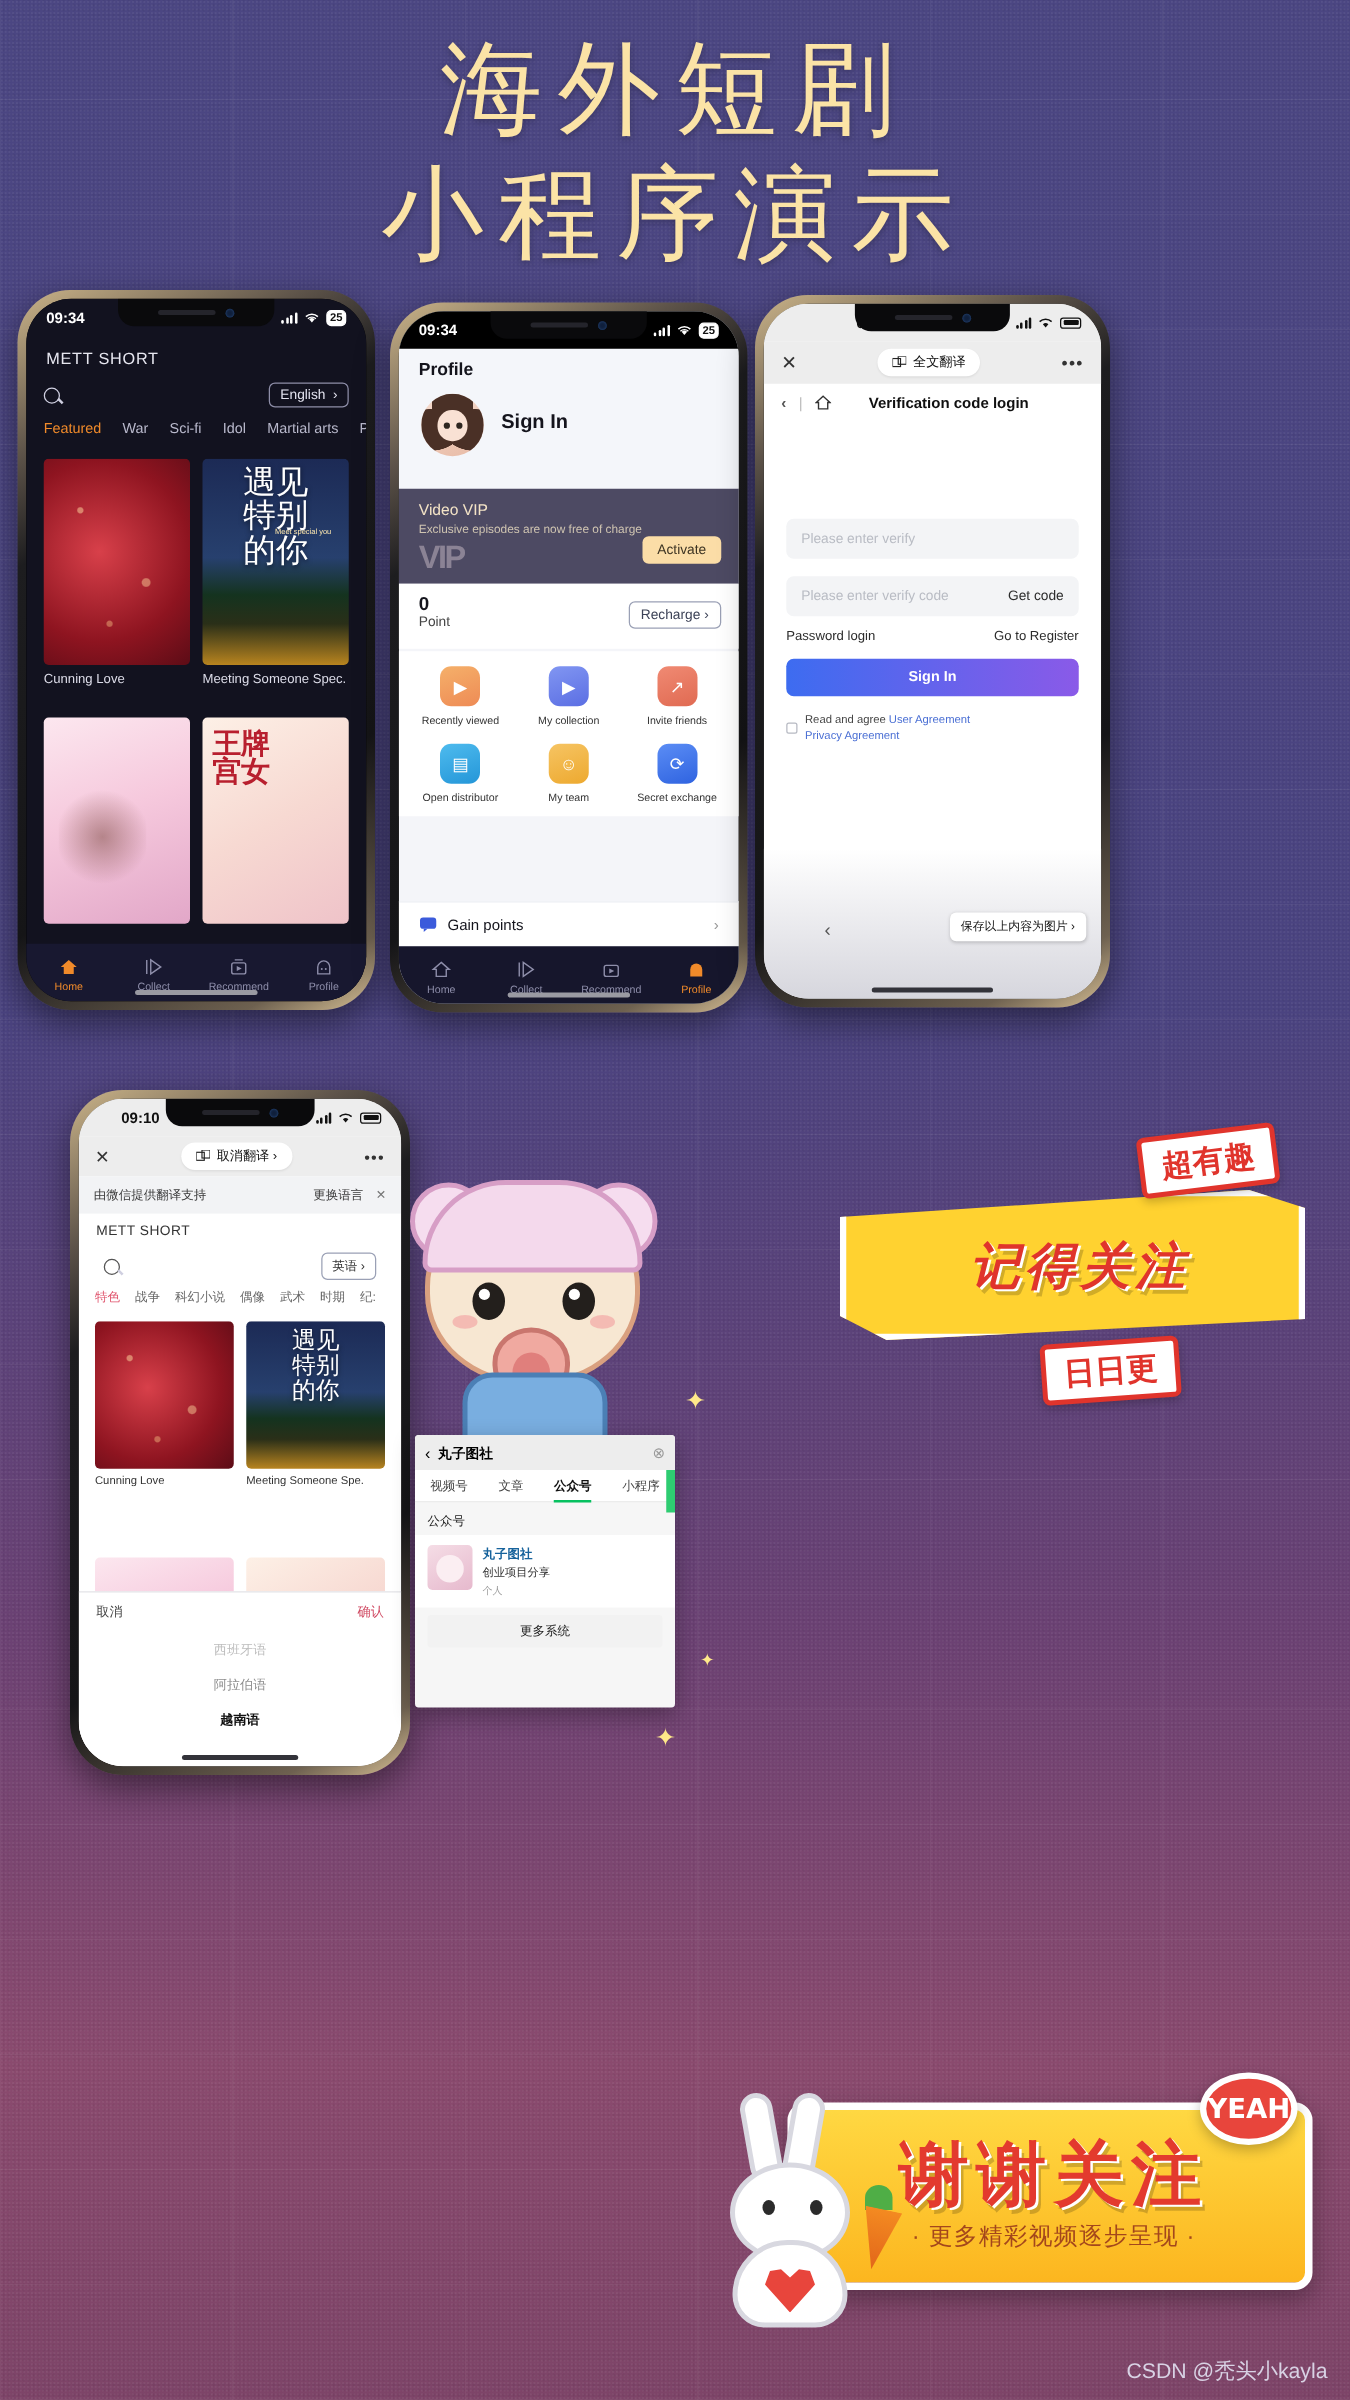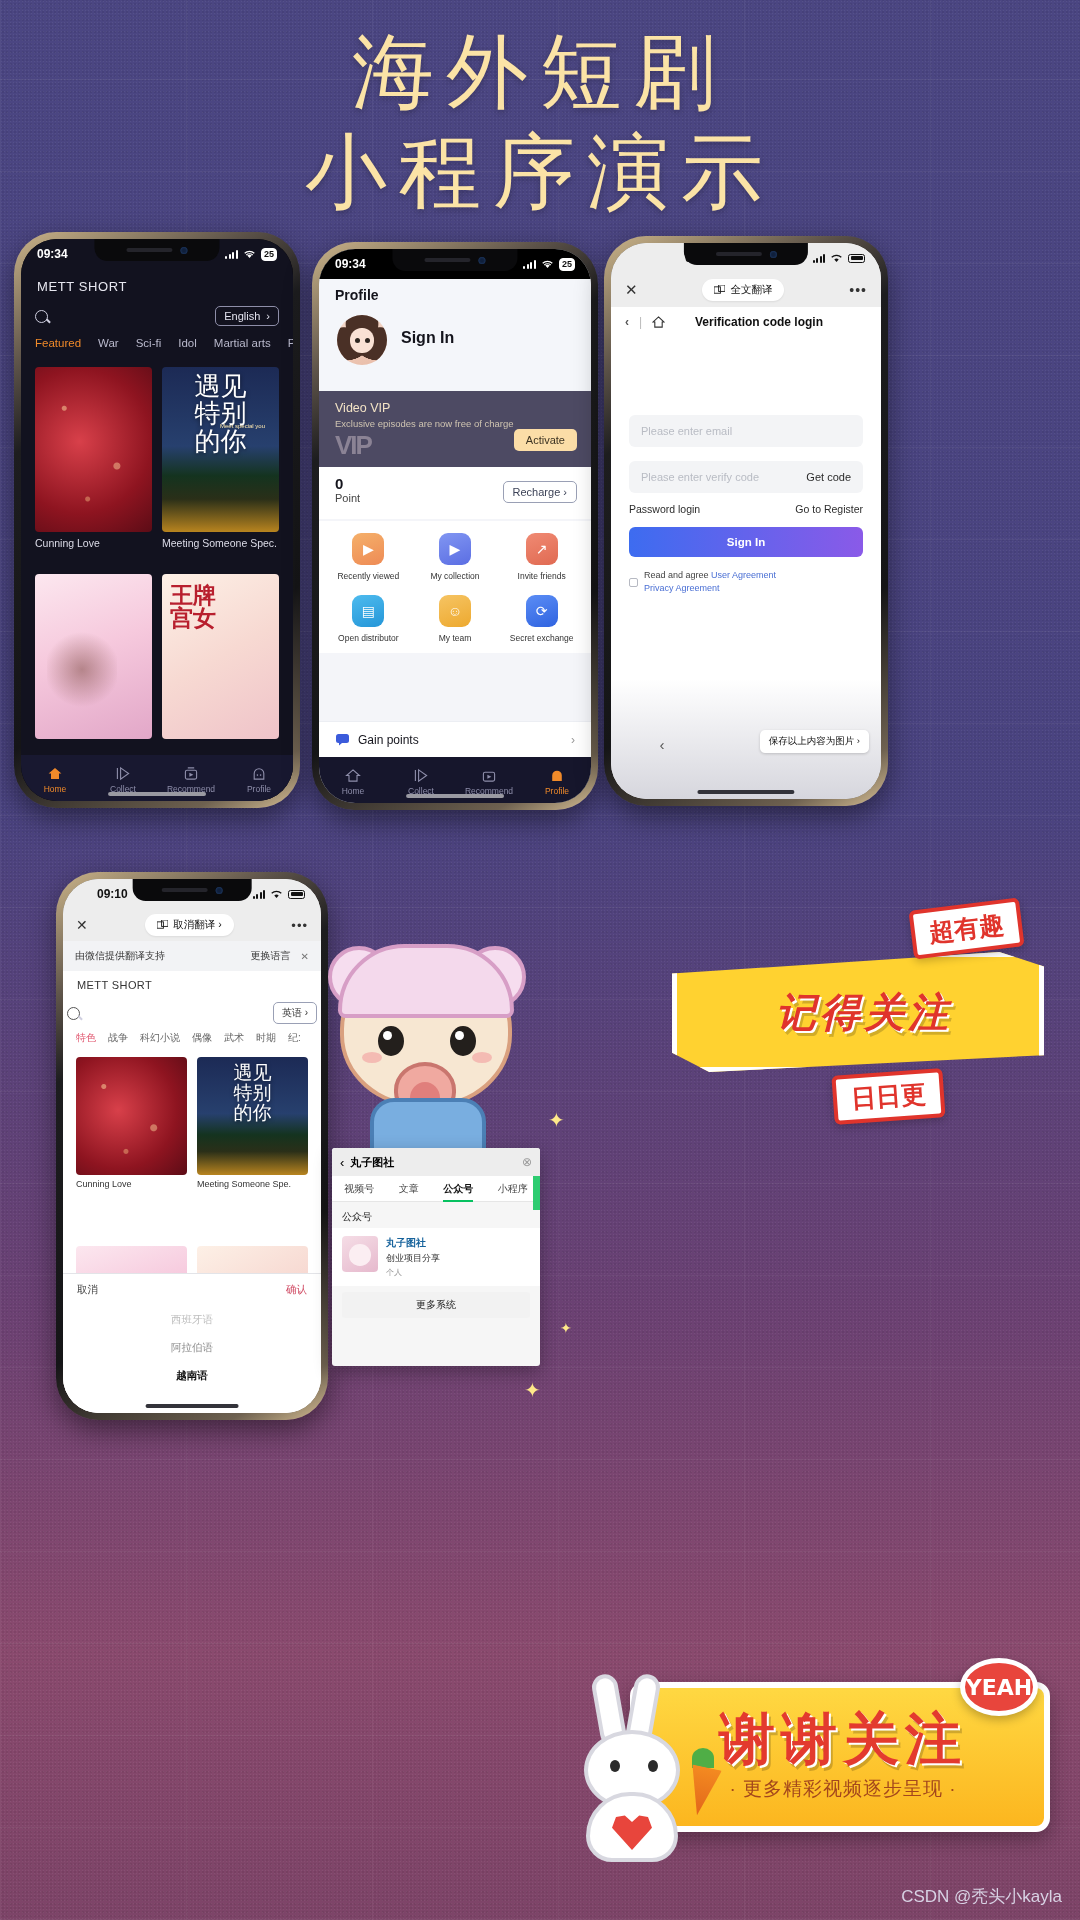--- a/index.html
+++ b/index.html
@@ -173,21 +173,21 @@
   .backchev{ position:absolute; left:18%; bottom:46px; font-size:15px; color:#555;}
 
   
   #phone4{ left:56px; top:872px; width:272px; height:548px; }
   #phone4 .screen{position:absolute;inset:0;background:#fff;color:#111;}
   .p4-status{position:absolute;top:0;left:0;right:0;height:30px;background:#ededed;}
   .p4-bar{ position:absolute; top:30px; left:0; right:0; height:32px; background:#ededed; display:flex; align-items:center; justify-content:space-between; padding:0 13px;}
   .p4-tip{ position:absolute; top:62px; left:0; right:0; height:30px; background:#f2f3f5; display:flex; align-items:center; justify-content:space-between; padding:0 12px; font-size:10px; color:#3a3a3a;}
   .p4-app{ position:absolute; top:92px; left:0; right:0; bottom:0; background:#fff;}
   .p4-appttl{ position:absolute; top:8px; left:14px; font-size:11px; color:#333; letter-spacing:.4px;}
-  .p4-search{ position:absolute; top:28px; left:0; right:0; height:28px; display:flex; align-items:center; justify-content:space-between; padding:0 4px;}
+  .p4-search{ position:absolute; top:28px; left:0; right:0; height:28px; display:flex; align-items:center; justify-content:space-between; padding:0 20px;}
   .p4-langbtn{ border:1px solid #9aa0b5; border-radius:5px; padding:3px 8px; font-size:10px; color:#333;}
   .p4-cats{ position:absolute; top:60px; left:0; right:0; display:flex; gap:12px; padding:0 13px; font-size:10px; color:#666; white-space:nowrap; overflow:hidden;}
   .p4-cats .on{color:#e0536c;position:relative;}
   .p4-cats .on::after{content:"";position:absolute;left:12%;right:12%;bottom:-5px;height:2px;background:#e0536c;border-radius:2px;}
   .p4-grid{ position:absolute; top:86px; left:0; right:0; bottom:0; display:grid; grid-template-columns:1fr 1fr; gap:8px 10px; padding:0 13px; overflow:hidden;}
   .p4-grid .thumb{height:118px;border-radius:4px;overflow:hidden;position:relative;}
   .p4-grid .cap{font-size:9px;color:#333;margin-top:4px;white-space:nowrap;overflow:hidden;text-overflow:ellipsis;}
   .sheet{ position:absolute; left:0; right:0; bottom:0; height:140px; background:#fff; border-top:1px solid #e3e4e8; z-index:20;}
   .sheet-head{ display:flex; justify-content:space-between; padding:9px 14px; font-size:10.5px;}
   .sheet-head .cancel{color:#444;}
@@ -533,21 +533,21 @@
       </div>
       <div class="wx-nav">
         <span style="color:#555">‹</span>
         <span style="color:#bbb;font-weight:normal">|</span>
         <svg width="13" height="12" viewBox="0 0 14 13">
             <path d="M7 1 L13 6.5 H11 V12 H3 V6.5 H1 Z" fill="none" stroke="#333" stroke-width="1.2"></path>
           </svg>
         <span class="nt">Verification code login</span>
       </div>
       <div class="field f1">
-        <span>Please enter email</span>
+        <span>Please enter verify</span>
       </div>
       <div class="field f2">
         <span style="flex:1">Please enter verify code</span>
         <span class="getcode">Get code</span>
       </div>
       <div class="rowlinks">
         <span>Password login</span>
         <span>Go to Register</span>
       </div>
       <div class="signbtn">Sign In</div>

